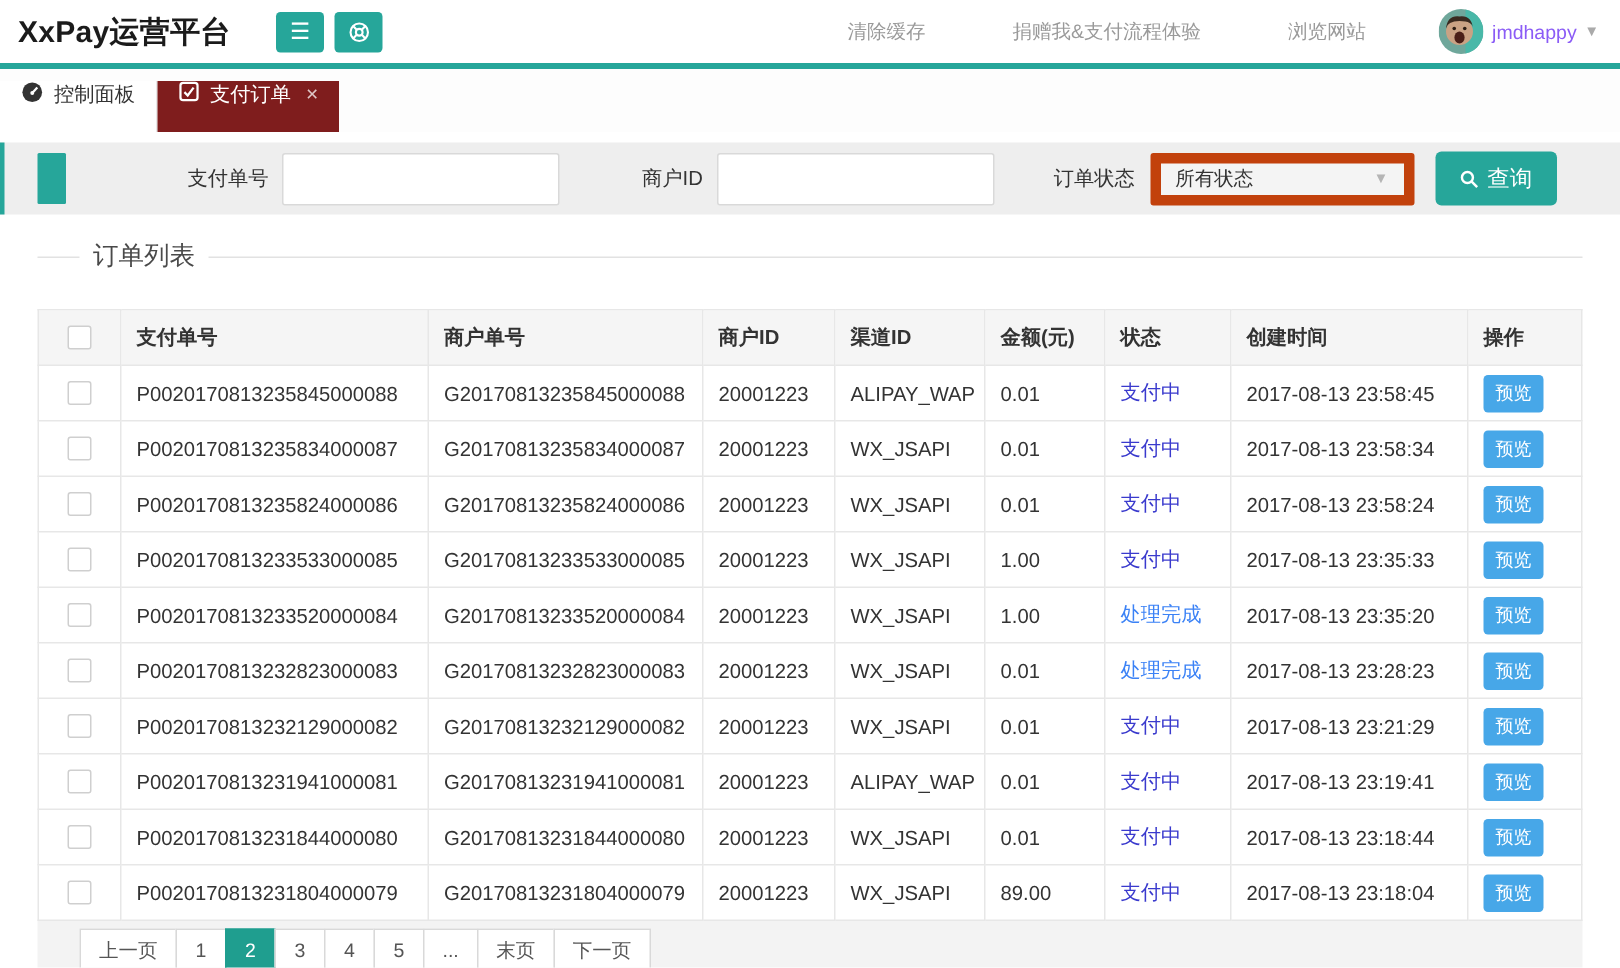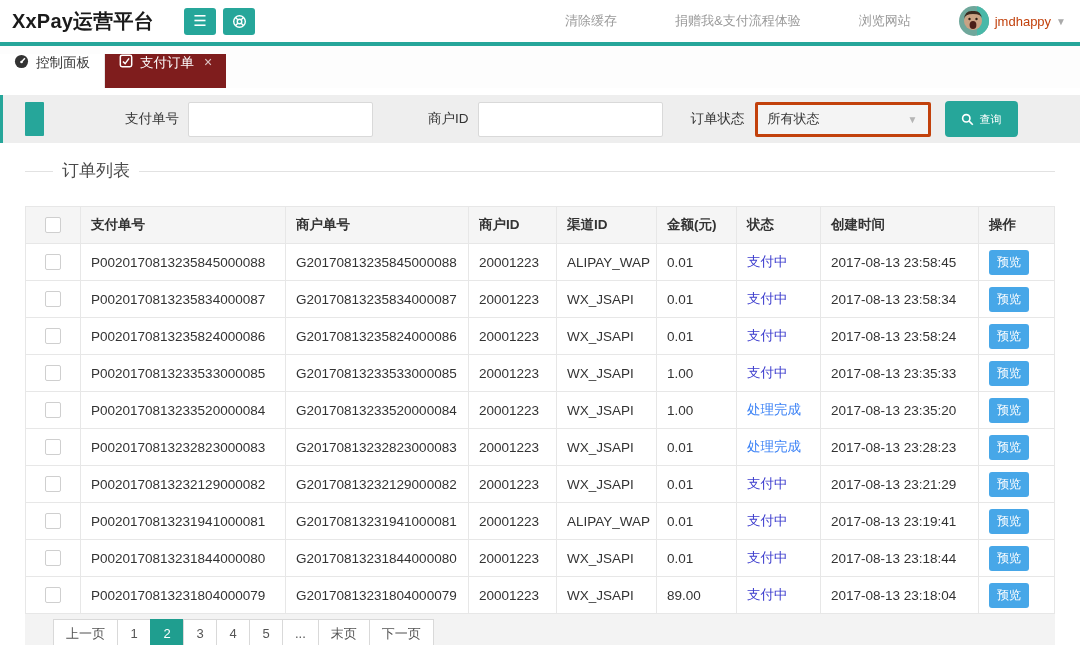--- a/index.html
+++ b/index.html
@@ -15,21 +15,21 @@
   .sq-btn {
     width: 32px; height: 27px; border: none; border-radius: 3px; background: #26a69a;
     color: #fff; margin-right: 7px; display: inline-flex; align-items: center; justify-content: center;
     font-size: 15px; cursor: pointer;
   }
   .top-right { margin-left: auto; display: flex; align-items: center; }
   .nav-link { color: #9a9a9a; font-size: 13px; margin-right: 58px; cursor: pointer; white-space: nowrap; }
   .nav-link:last-of-type { margin-right: 48px; }
   .user-box { display: flex; align-items: center; cursor: pointer; }
   .avatar { width: 30px; height: 30px; border-radius: 50%; overflow: hidden; margin-right: 6px; flex: none; }
-  .user-name { color: #c2410c; font-size: 13px; margin-right: 5px; }
+  .user-name { color: #8b5cf6; font-size: 13px; margin-right: 5px; }
   .caret { color: #aaa; font-size: 10px; }
 
   
   .teal-line { height: 4px; background: #26a69a; }
   .tabstrip { height: 42px; background: #fdfdfd; display: flex; align-items: flex-end; }
   .tab {
     height: 34px; display: flex; padding: 0 14px;
     font-size: 13.5px; cursor: pointer; white-space: nowrap;
   }
   .tab.inactive { background: #fff; color: #333; border-right: 1px solid #e7e7e7; }
@@ -40,29 +40,29 @@
   
   .filter-bar {
     margin-top: 7px; height: 48px; background: #eeeeee; border-left: 3px solid #26a69a;
     display: flex; align-items: center;
   }
   .teal-chip { width: 19px; height: 34px; background: #26a69a; margin-left: 22px; border-radius: 1px; }
   .f-label { font-size: 13.5px; color: #333; font-weight: 500; white-space: nowrap; }
   .lbl-pay { width: 120px; text-align: right; margin-left: 15px; margin-right: 9px; }
   .inp { width: 185px; height: 35px; background: #fff; border: 1px solid #d9d9d9; border-radius: 2px; padding: 0 8px; font-size: 13px; color:#333; }
   .lbl-mch { margin-left: 55px; margin-right: 9px; }
-  .lbl-status { margin-left: 28px; margin-right: 10px; }
+  .lbl-status { margin-left: 40px; margin-right: 10px; }
   .select {
-    width: 176px; height: 35px; background: #f4f4f4; border: 3px solid #c2410c; border-radius: 2px;
+    width: 176px; height: 35px; background: #f4f4f4; border: 7px solid #c2410c; border-radius: 2px;
     display: flex; align-items: center; padding: 4px 10px; color: #333; cursor: pointer;
   }
   .select .sel-caret { margin-left: auto; color: #b5b5b5; font-size: 10px; }
   .search-btn {
     margin-left: 14px; height: 36px; padding: 0 16px; background: #26a69a; color: #fff;
-    border: none; border-radius: 4px; font-size: 11px; display: inline-flex; align-items: center; gap: 6px; cursor: pointer;
+    border: none; border-radius: 4px; font-size: 15px; display: inline-flex; align-items: center; gap: 6px; cursor: pointer;
   }
 
   
   .content { padding: 0 25px; }
   .legend-row { margin-top: 16px; position: relative; height: 24px; }
   .legend-row .rule { position: absolute; left: 0; right: 0; top: 12px; height: 1px; background: #e2e2e2; }
   .legend-title { position: absolute; left: 28px; top: 0; background: #fff; padding: 0 9px; font-size: 17px; color: #4a4a4a; }
 
   
   table { width: 100%; border-collapse: collapse; margin-top: 23px; table-layout: fixed; }

